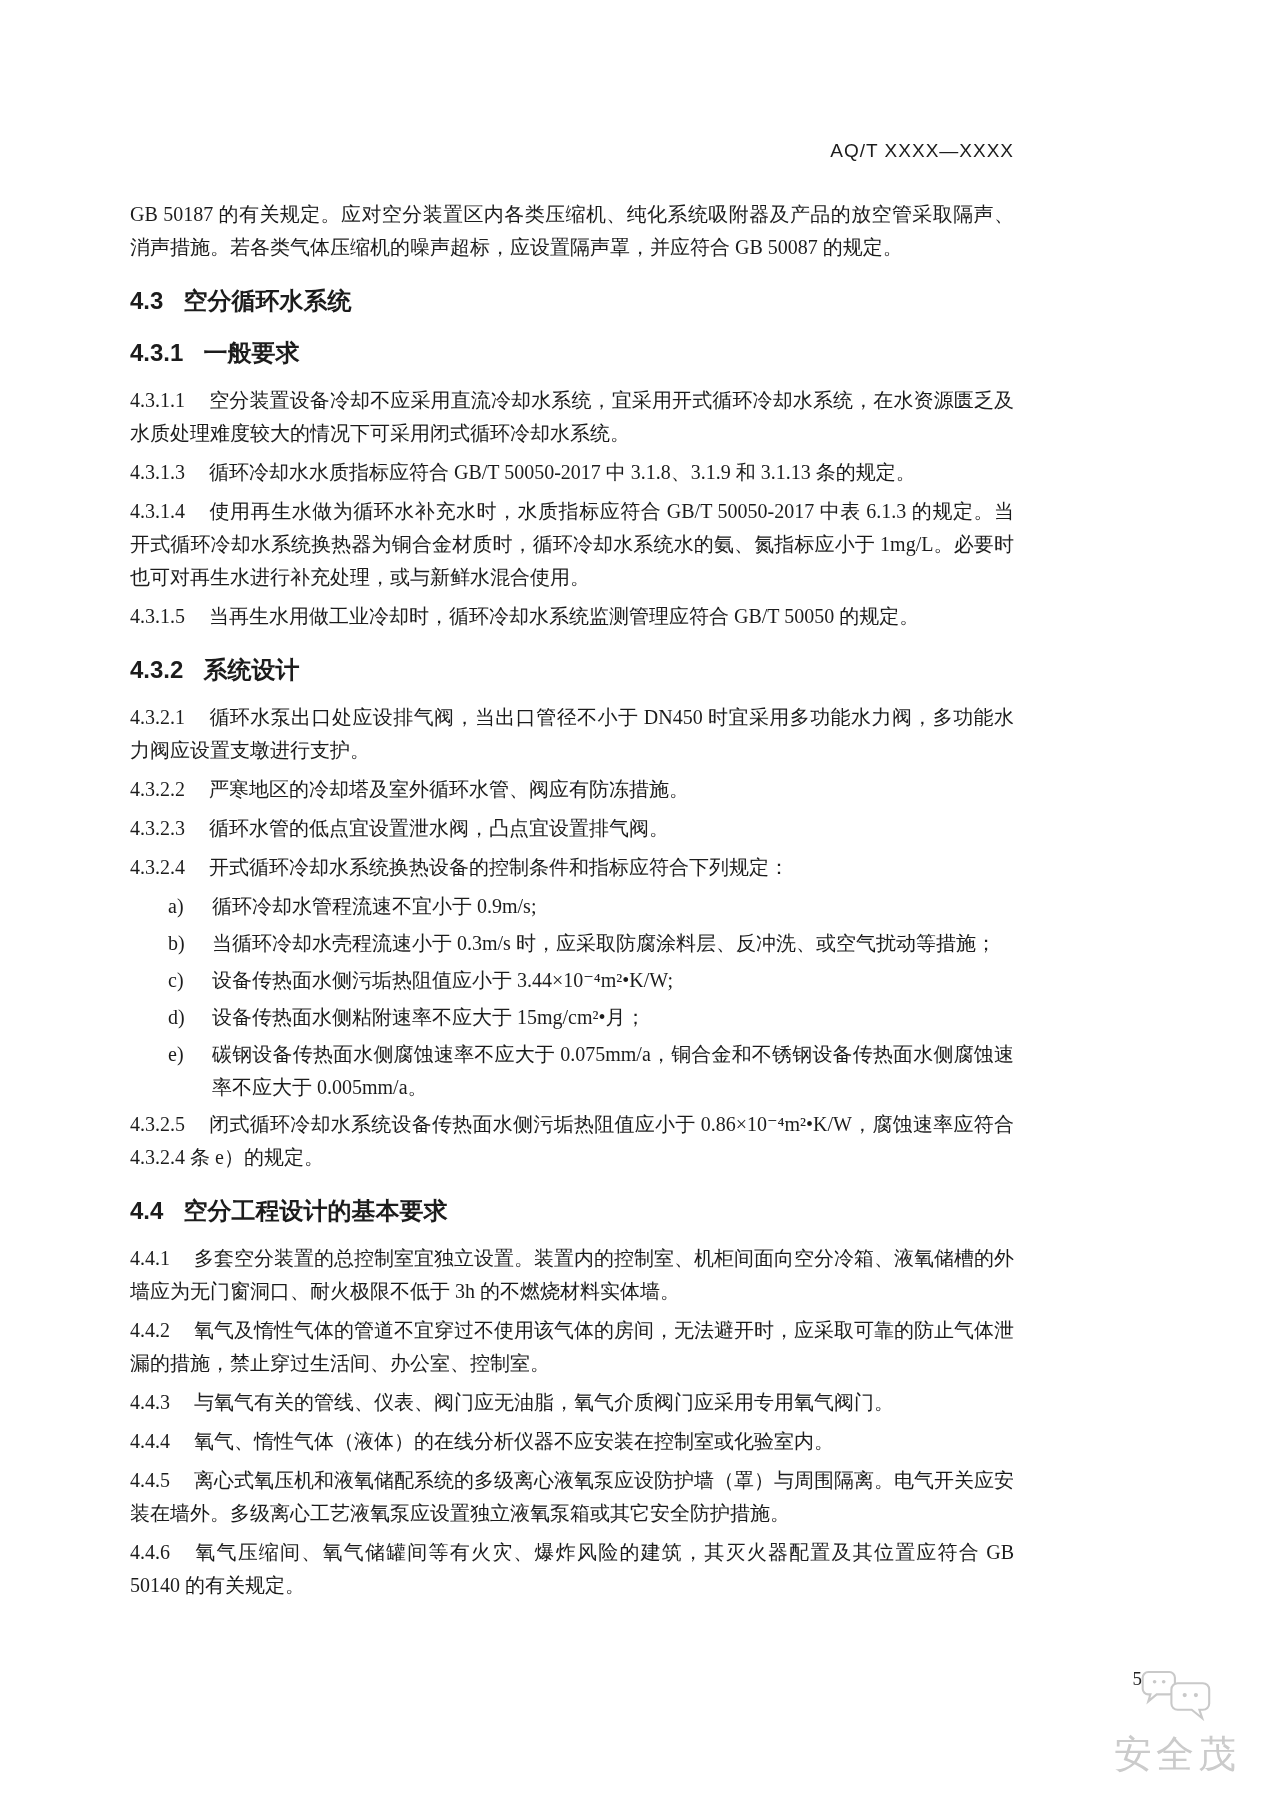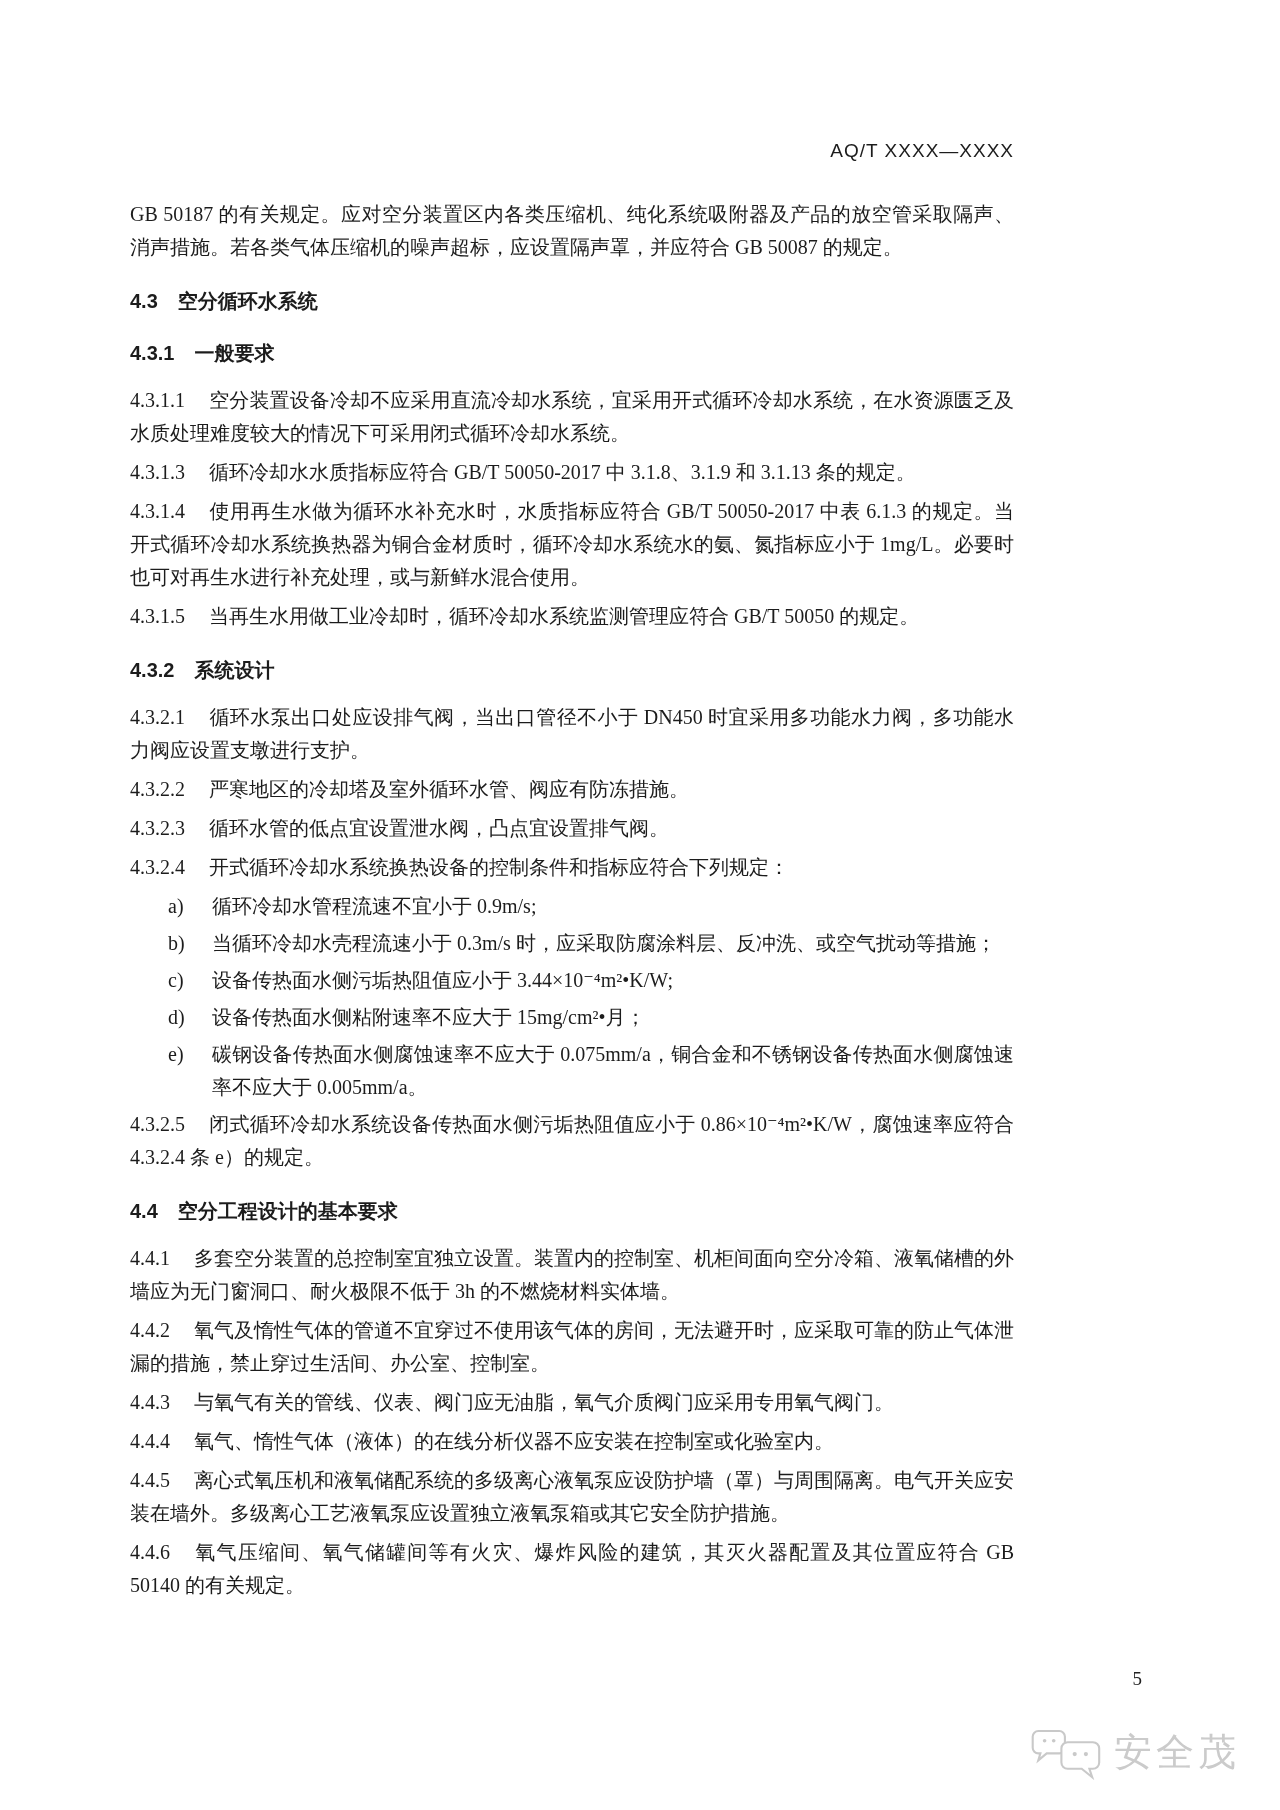--- a/index.html
+++ b/index.html
@@ -27,21 +27,21 @@
 
   .body-text {
     font-size:20px; line-height:33px;
     text-align:justify;
     margin:0 0 6px 0;
   }
   .cnum { margin-right:24px; white-space:nowrap; }
 
   .heading {
     font-family:"Liberation Sans","DejaVu Sans",sans-serif;
-    font-weight:700; font-size:20px; line-height:30px;
+    font-weight:700; font-size:24px; line-height:30px;
     margin:22px 0 16px 0;
   }
   .heading .num { margin-right:20px; }
 
   .list-item {
     position:relative;
     padding-left:82px;
     margin:0 0 4px 0;
   }
   .li-marker {
@@ -50,20 +50,21 @@
 
   .page-number {
     position:absolute; top:1668px; right:138px;
     font-size:19px; color:#222;
   }
 
   .watermark {
     position:absolute; right:40px; bottom:30px;
     display:flex; align-items:center; gap:8px;
     color:#c9c9c9;
+    flex-direction:column;
   }
   .wm-text {
     font-family:"Liberation Sans","DejaVu Sans",sans-serif;
     font-size:38px; letter-spacing:4px;
     color:#cbcbcb;
     text-shadow:0 1px 0 #ffffff;
   }
 </style>
 </head>
 <body>

